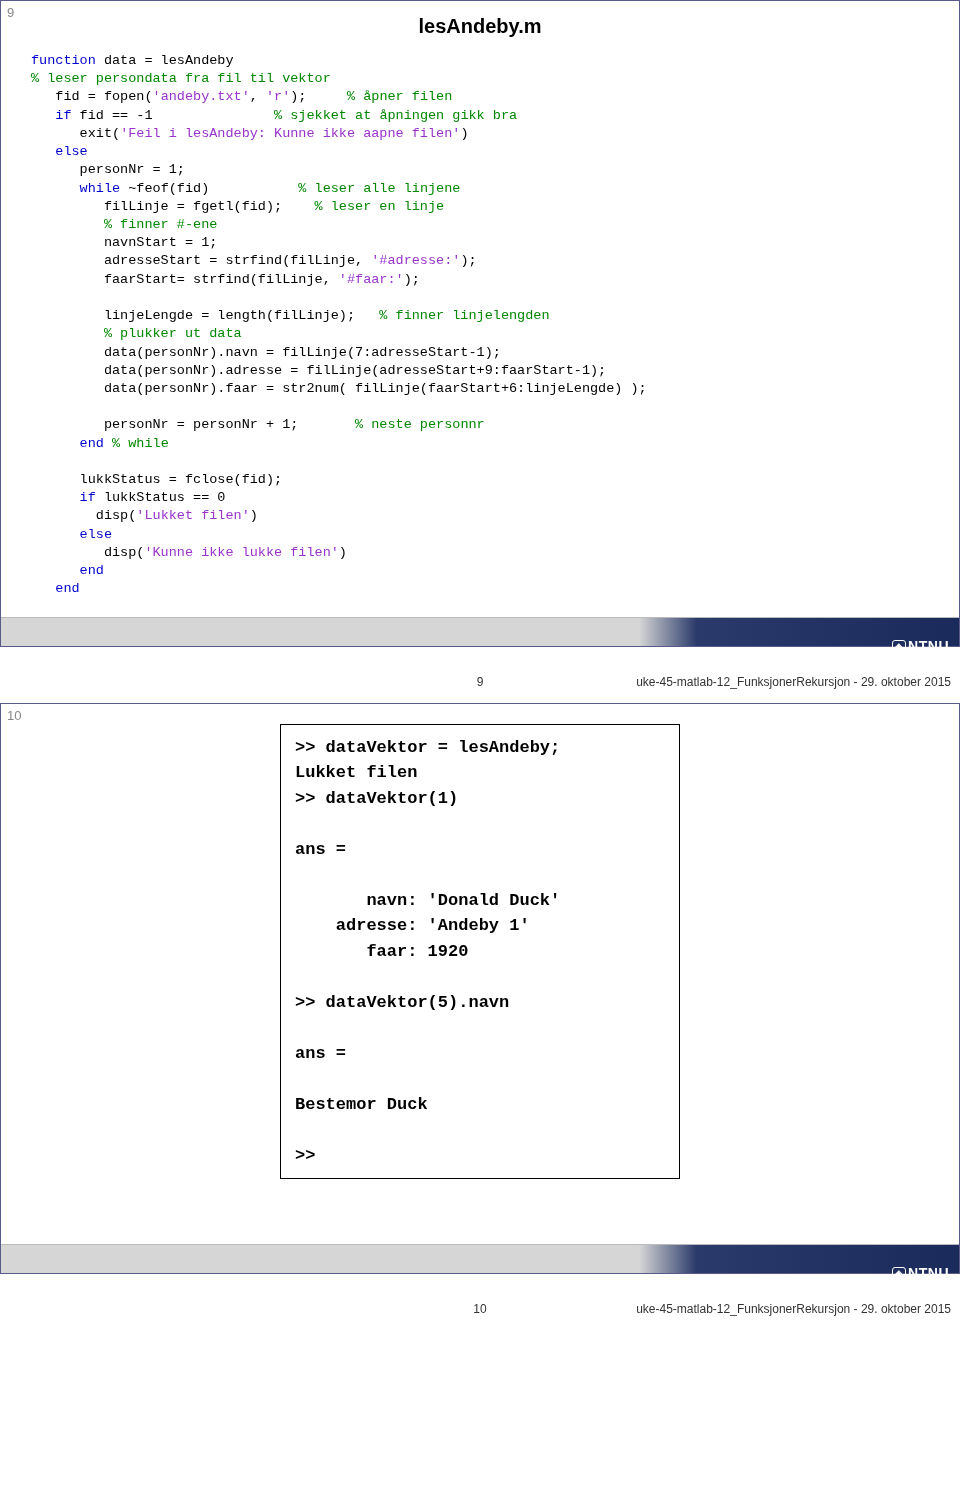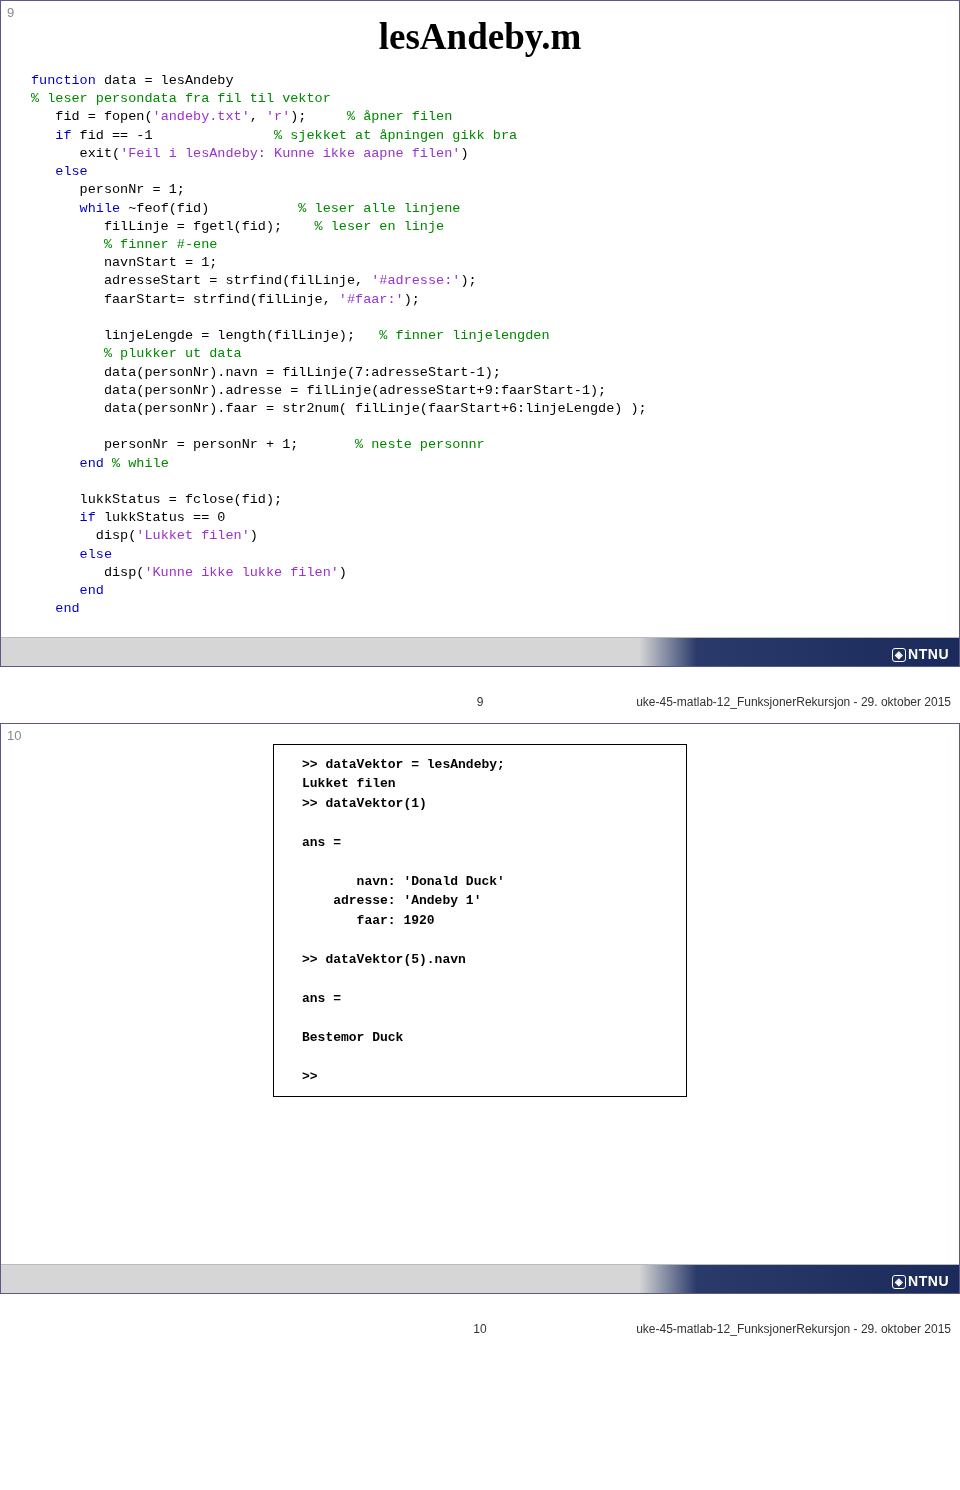--- a/index.html
+++ b/index.html
@@ -17,23 +17,23 @@
 }
 .slide-number {
   position: absolute;
   top: 4px;
   left: 6px;
   color: #888;
   font-size: 13px;
 }
 .slide-title {
   text-align: center;
-  font-size: 37px;
+  font-size: 20px;
   font-weight: bold;
-  font-family: Liberation Serif, serif;
+  font-family: Liberation Sans, sans-serif;
   padding: 14px 0 10px 0;
   color: #000;
 }
 .code-block {
   font-family: 'Courier New', monospace;
   font-size: 13.5px;
   line-height: 1.35;
   padding: 4px 17px 18px 30px;
   white-space: pre;
   color: #000;
@@ -52,21 +52,21 @@
   position: absolute;
   right: 0;
   top: 0;
   bottom: 0;
   width: 320px;
   background: linear-gradient(to right, #d6d6d6 0%, #2a3a6a 18%, #1a2a5a 100%);
 }
 .logo {
   position: absolute;
   right: 10px;
-  top: 8px;
+  top: 20px;
   color: #fff;
   font-weight: bold;
   font-size: 14px;
   letter-spacing: 0.5px;
   z-index: 2;
 }
 .logo-icon {
   display: inline-block;
   border: 1.5px solid #fff;
   border-radius: 3px;
@@ -91,23 +91,23 @@
   top: 8px;
 }
 .page-meta .center {
   display: inline-block;
 }
 
 .console-img {
   border: 1.5px solid #000;
   margin: 20px auto 60px auto;
   width: 370px;
-  padding: 10px 14px 10px 28px;
+  padding: 10px 14px 10px 14px;
   font-family: 'Courier New', monospace;
-  font-size: 13px;
+  font-size: 17px;
   font-weight: bold;
   line-height: 1.5;
   white-space: pre;
   color: #000;
 }
 .slide-2-body {
   min-height: 520px;
 }
 </style>
 </head>

